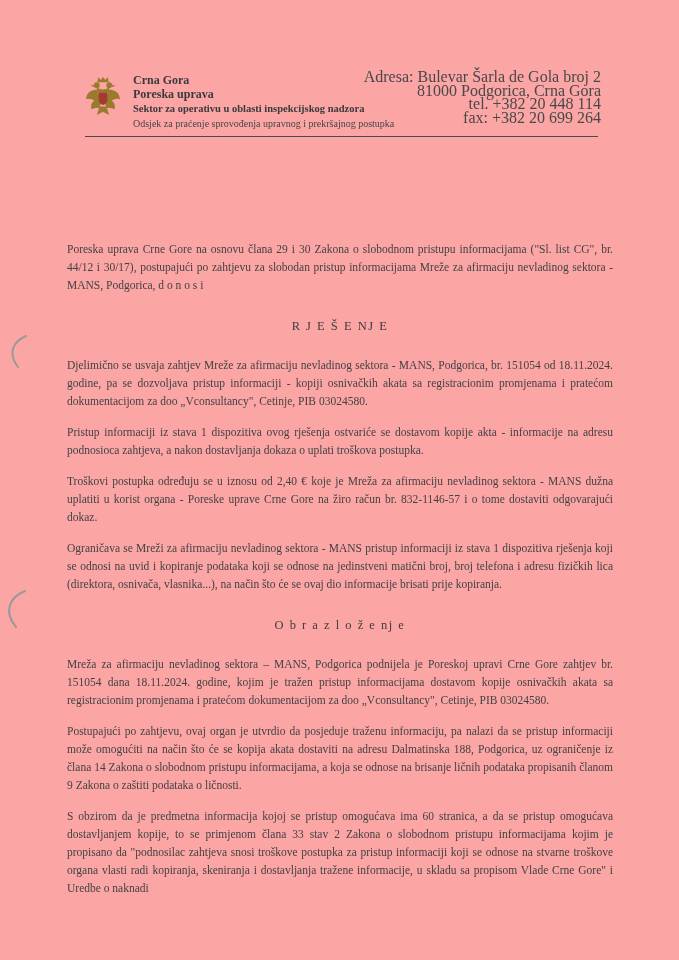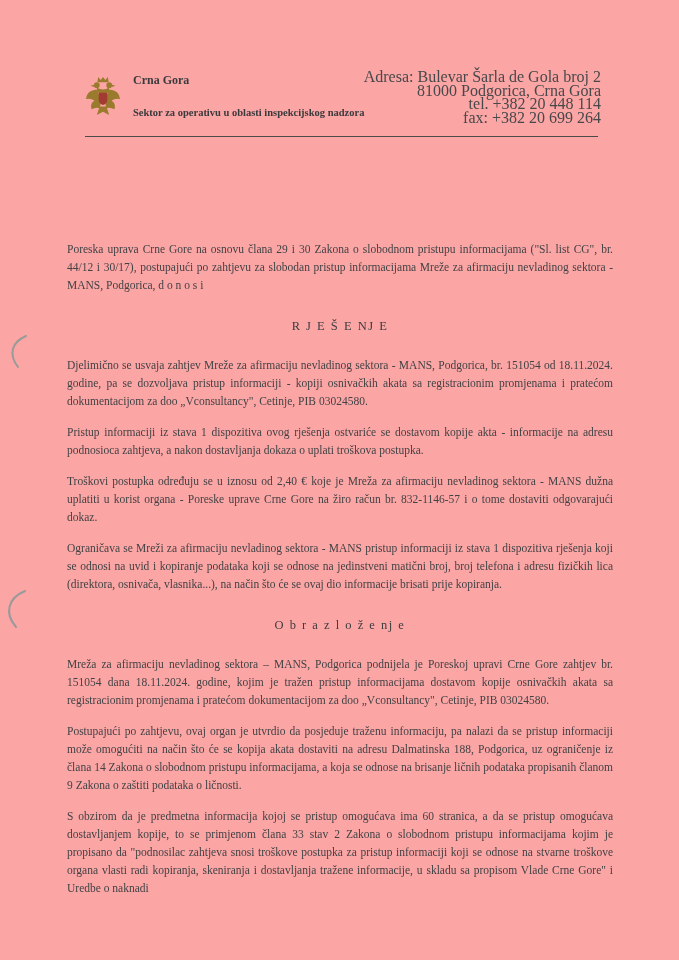--- a/index.html
+++ b/index.html
@@ -13,21 +13,21 @@
     font-family: Liberation Serif, serif;
     color: #404042;
     overflow: hidden;
     box-shadow: 0 0 4px rgba(0,0,0,.25);
   }
 
   
   .logo { position: absolute; left: 84px; top: 76px; width: 38px; height: 42px; }
   .org  { position: absolute; left: 133px; top: 74px; line-height: 13.5px; }
   .org .l1, .org .l2 { font-size: 12px; font-weight: bold; color: #3a3a3c; }
-  .org .l3 { font-size: 10.5px; font-weight: bold; color: #3a3a3c; margin-top: 18px; }
+  .org .l3 { font-size: 10.5px; font-weight: bold; color: #3a3a3c; margin-top: 1px; }
   .org .l4 { font-size: 10px; color: #454547; margin-top: 1px; }
   .addr { position: absolute; right: 78px; top: 70px; text-align: right; font-size: 16px; line-height: 13.5px; color: #48484a; }
   .rule { position: absolute; left: 85px; right: 81px; top: 136px; height: 1px; background: #4a4a4a; }
 
   
   .meta {
     position: absolute; left: 62px; right: 67px; top: 185px;
     display: flex; justify-content: space-between;
     font-size: 11.5px; color: #3e3e40;
   }
@@ -72,21 +72,23 @@
         <path d="M13 14 Q3 15 2 24 Q8 23 11 26 Q6 29 8 35 Q13 32 16.5 34 L18.5 25 Z"></path>
         <path d="M27 14 Q37 15 38 24 Q32 23 29 26 Q34 29 32 35 Q27 32 23.5 34 L21.5 25 Z"></path>
         <path d="M16.5 32 h7 l3 9 -6.5 -3.5 -6.5 3.5 z"></path>
       </g>
       <path d="M15.5 17.5 h9 v7 q0 4.5 -4.5 5.8 q-4.5 -1.3 -4.5 -5.8 z" fill="#a33b32"></path>
     </svg>
   </div>
 
   <div class="org">
     <div class="l1">Crna Gora</div>
+    <div class="l2">Poreska uprava</div>
     <div class="l3">Sektor za operativu u oblasti inspekcijskog nadzora</div>
+    <div class="l4">Odsjek za praćenje sprovođenja upravnog i prekršajnog postupka</div>
   </div>
 
   <div class="addr">
     <div>Adresa: Bulevar Šarla de Gola broj 2</div>
     <div>81000 Podgorica, Crna Gora</div>
     <div>tel. +382 20 448 114</div>
     <div>fax: +382 20 699 264</div>
   </div>
 
   <div class="rule"></div>

